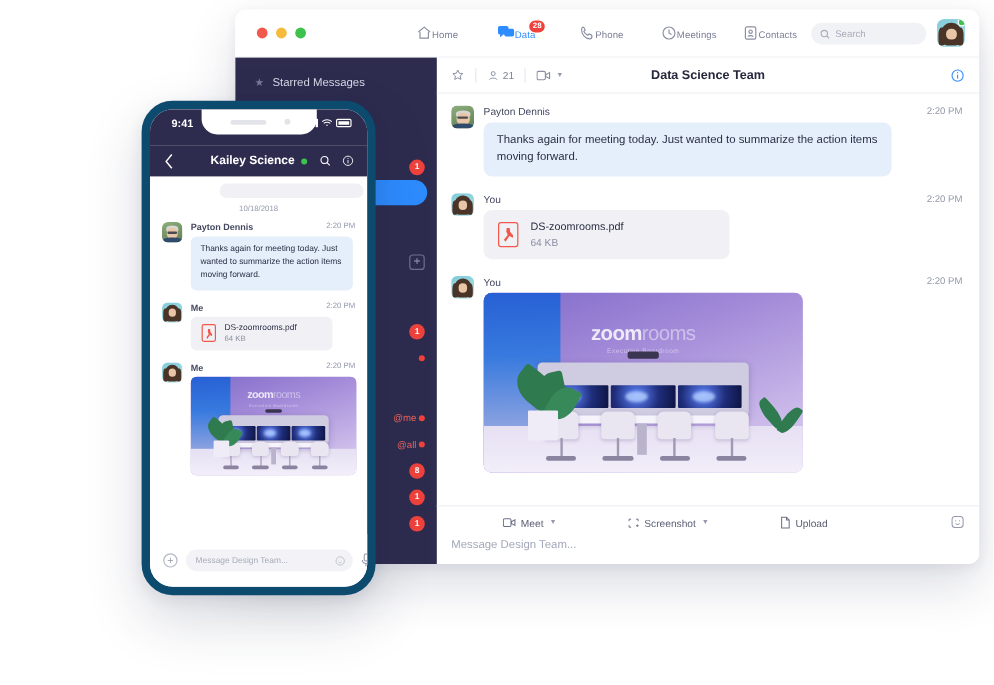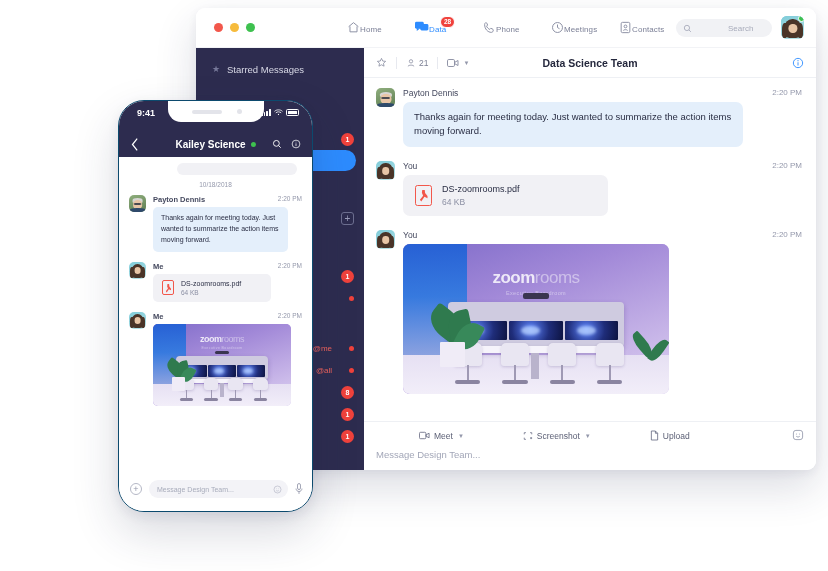--- a/index.html
+++ b/index.html
@@ -39,21 +39,21 @@
     position: absolute; top: -4px; left: 25px;
     background: #f0423c; color: #fff; font-size: 6.5px; font-weight: bold;
     border-radius: 7px; padding: 1px 3px; min-width: 12px; text-align: center;
     line-height: 8px; border: 1.2px solid #fff;
   }
   .searchbox {
     position: absolute; right: 44px; top: 11px;
     width: 96px; height: 18px; background: #f1f2f5; border-radius: 9px;
     display: flex; align-items: center; padding: 0 7px; gap: 4px;
   }
-  .searchbox .sb-txt { font-size: 8px; color: #a8acbb; margin-left: 32px; }
+  .searchbox .sb-txt { font-size: 8px; color: #a8acbb; }
   .topavatar {
     position: absolute; right: 12px; top: 8px; width: 23px; height: 23px;
     border-radius: 6px; overflow: hidden; background: #7ecbd8; position: absolute;
   }
   .topavatar .od { position: absolute; right: -1px; top: -1px; width: 7px; height: 7px;
                    border-radius: 50%; background: #3ec14f; border: 1.3px solid #fff; z-index: 3; }
 
   .d-body { display: flex; height: 422px; }
 
   
@@ -64,21 +64,21 @@
   .side-row { display: flex; align-items: center; height: 22px; padding: 0 10px 0 16px;
               font-size: 9.5px; color: #d8d9e6; position: relative; cursor: pointer; }
   .side-row .sr-ic { width: 15px; color: #767899; font-size: 9px; }
   .side-row .sr-lb { flex: 1; white-space: nowrap; overflow: hidden; }
   .side-row.sel { background: #2d8cff; color: #fff; border-radius: 13px;
                   margin: 0 8px 0 10px; padding-left: 8px; height: 21px; }
   .badge { background: #f0423c; color: #fff; font-size: 7px; font-weight: bold;
            border-radius: 8px; min-width: 13px; height: 13px; line-height: 13px;
            text-align: center; padding: 0 3px; }
   .dotb { width: 5px; height: 5px; border-radius: 50%; background: #f0423c; }
-  .mention { font-size: 8px; color: #f0635c; margin-right: 17px; }
+  .mention { font-size: 8px; color: #f0635c; margin-right: 2px; }
   .plusbox { width: 13px; height: 13px; border: 1px solid #6d6f90; border-radius: 3px;
              color: #9a9cba; font-size: 10px; line-height: 11px; text-align: center; }
 
   
   .d-main { flex: 1; display: flex; flex-direction: column; background: #fff; min-width: 0; }
   .ch-head { height: 30px; display: flex; align-items: center; padding: 0 12px;
              border-bottom: 1px solid #eef0f4; position: relative; gap: 9px; }
   .ch-head .hi { color: #8b8fa3; font-size: 10px; display: flex; align-items: center; gap: 3px; }
   .ch-head .cnt { font-size: 8.5px; color: #7d8195; }
   .ch-sep { width: 1px; height: 12px; background: #e7e9ef; }
@@ -165,24 +165,24 @@
   .compose { border-top: 1px solid #eef0f4; padding: 8px 12px 10px 12px; position: relative; }
   .ctools { display: flex; align-items: center; gap: 16px; }
   .ctool { display: flex; align-items: center; gap: 4px; font-size: 8.5px; color: #5a5e74; cursor: pointer; margin-left: 43px; }
   .ctool .ci { color: #6b6f86; font-size: 10px; display: flex; }
   .chev { font-size: 6px; color: #9498ab; margin-left: 1px; }
   .cinput { margin-top: 8px; font-size: 9.5px; color: #a3a7b8; }
   .cemoji { position: absolute; right: 12px; top: 7px; color: #9498ab; font-size: 11px; }
 
   
   .phone {
-    position: absolute; left: 118px; top: 100px; width: 195px; height: 412px;
+    position: absolute; left: 118px; top: 84px; width: 195px; height: 412px;
     background: #fff; border-radius: 26px;
     box-shadow: 0 20px 46px rgba(40,44,80,.18), 0 4px 12px rgba(40,44,80,.08);
-    overflow: hidden; border: 1px solid #0c4a6e;
+    overflow: hidden; border: 7px solid #0c4a6e;
   }
   .ph-status { height: 30px; background: #2d2c4f; position: relative; }
   .ph-notch { position: absolute; left: 50%; transform: translateX(-50%); top: 0;
               width: 96px; height: 21px; background: #fff; border-radius: 0 0 13px 13px; }
   .ph-notch .spk { position: absolute; left: 24px; top: 9px; width: 30px; height: 3.5px;
                    background: #e3e4ea; border-radius: 2px; }
   .ph-notch .cam { position: absolute; right: 22px; top: 8px; width: 5px; height: 5px;
                    background: #e3e4ea; border-radius: 50%; }
   .ph-time { position: absolute; left: 18px; top: 7px; font-size: 9px; color: #fff; font-weight: bold; }
   .ph-rightst { position: absolute; right: 13px; top: 8px; display: flex; align-items: center; gap: 3px; }

